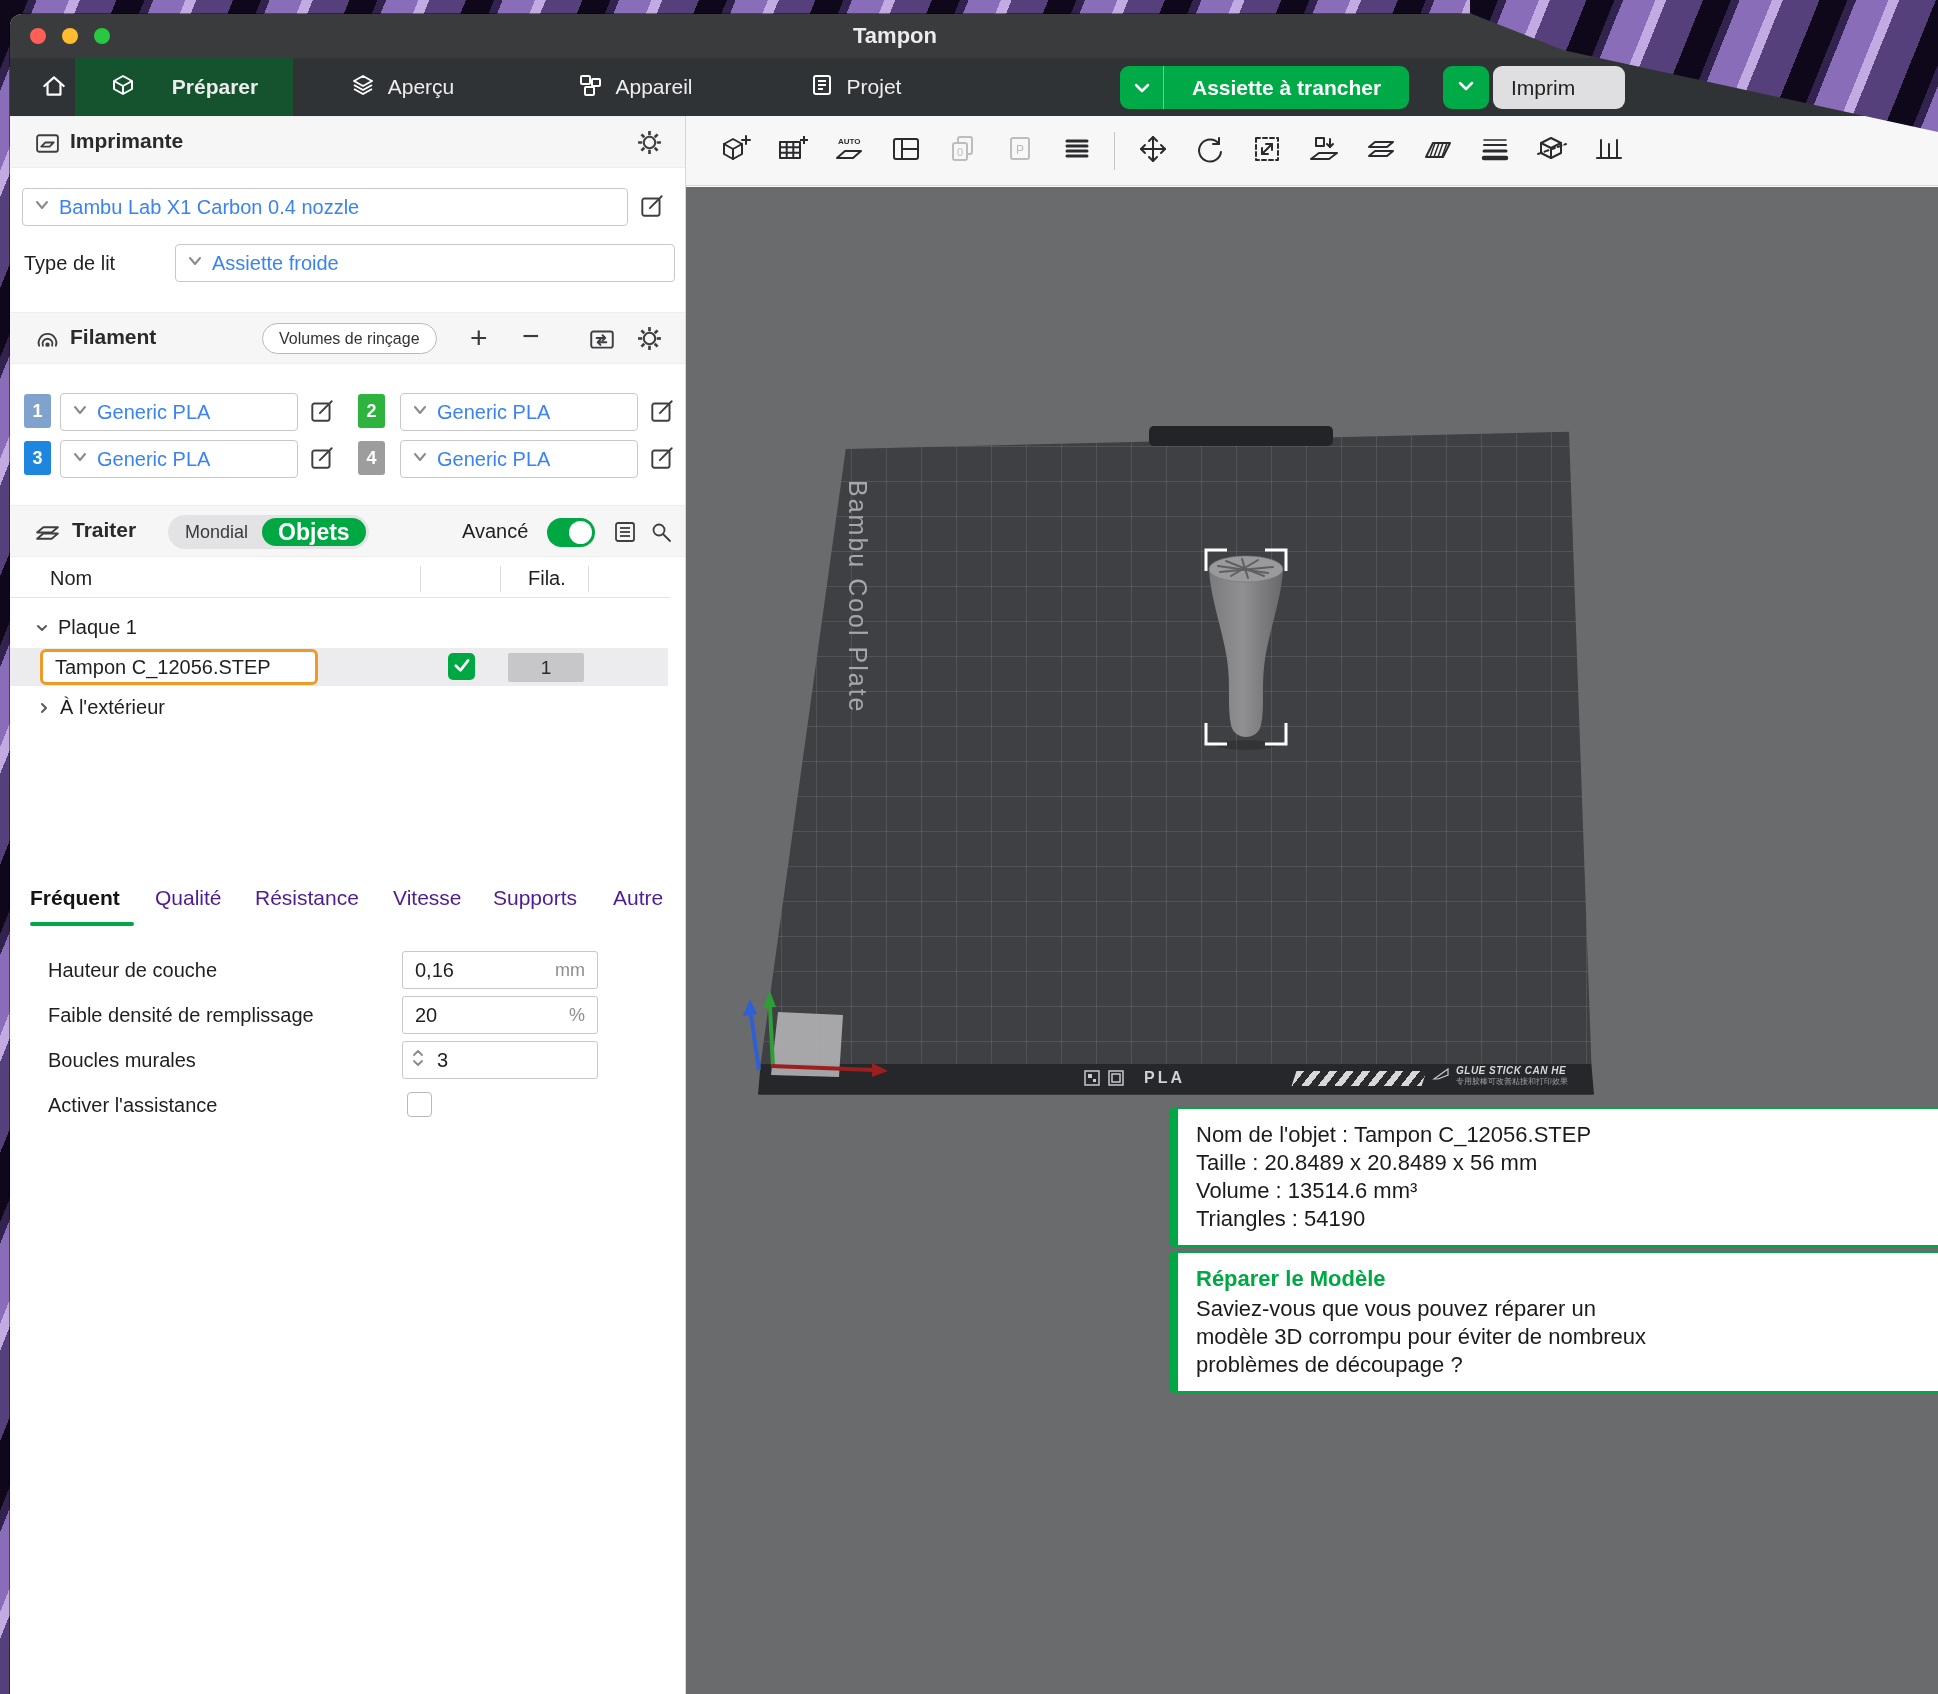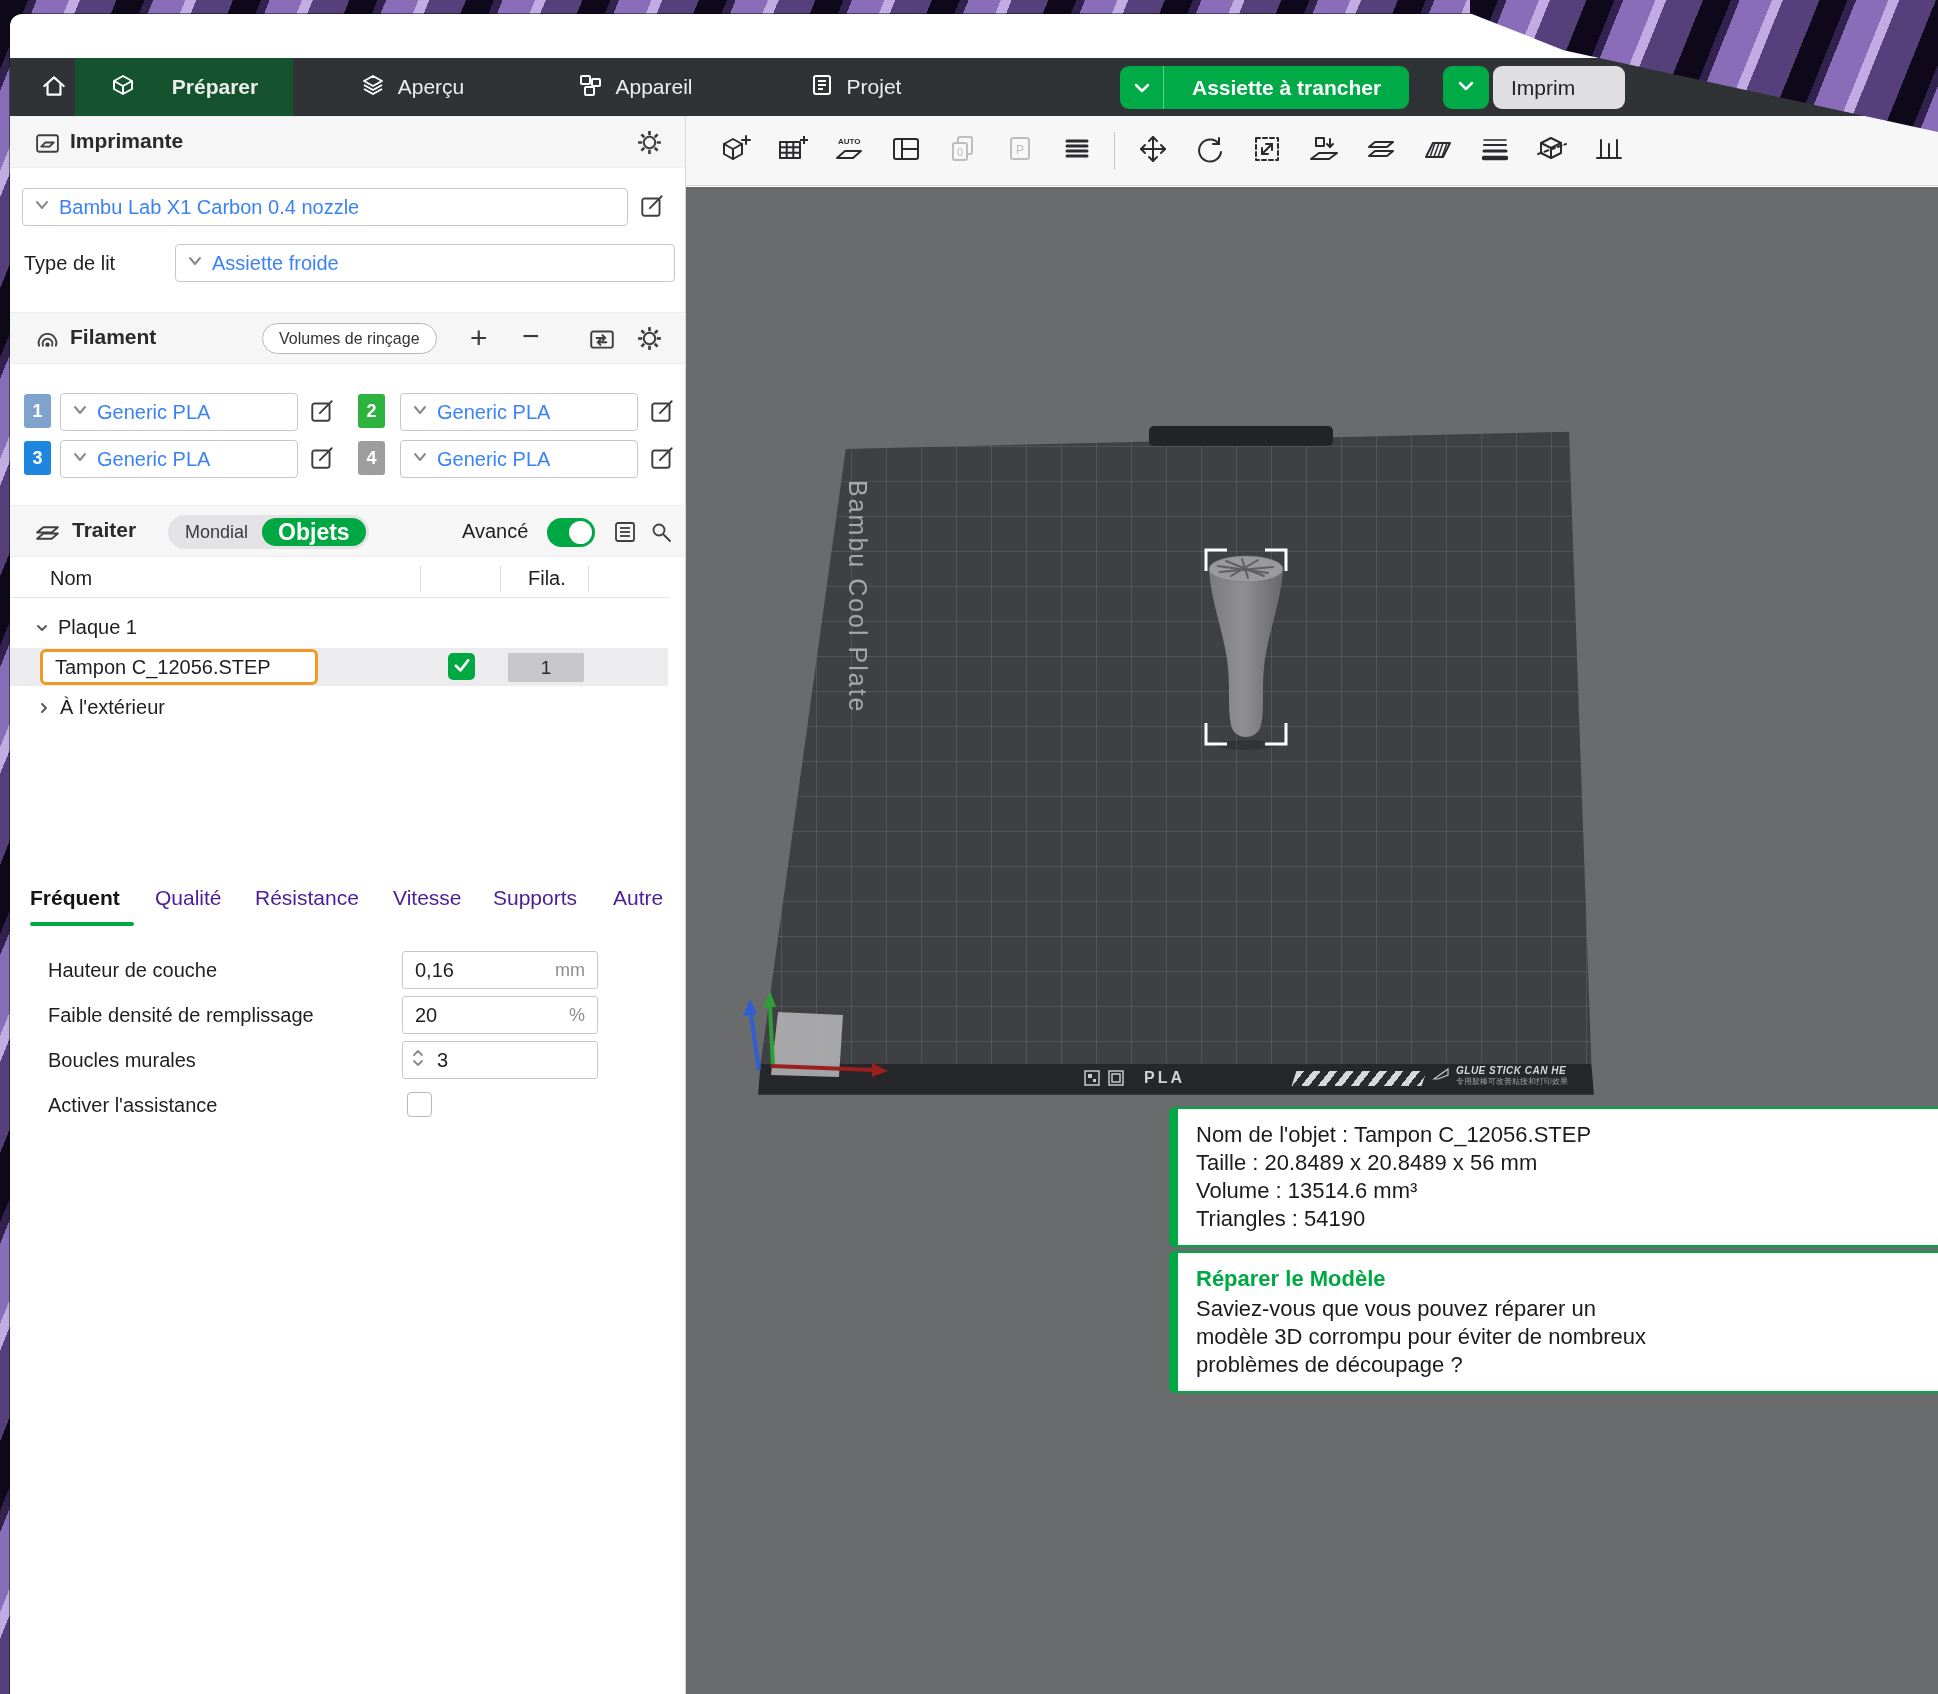--- a/index.html
+++ b/index.html
@@ -98,41 +98,47 @@
   .repair-title{color:#00a843;font-weight:bold;margin-bottom:2px;}
   .repair-panel div{white-space:nowrap;}
 </style>
 </head>
 <body>
 
 <div class="desktop">
 
   <div class="win">
 
+    <div class="titlebar">
+      <button class="tl red"></button>
+      <button class="tl yellow"></button>
+      <button class="tl green"></button>
+      <div class="win-title">Tampon</div>
+    </div>
 
     <div class="navbar">
       <button class="nav-home">
         <span>
           <svg width="28" height="28" viewBox="0 0 26 26" fill="none" stroke="#fff" stroke-width="2" stroke-linecap="round" stroke-linejoin="round">
               <path d="M4 13 L13 5 L22 13"></path>
               <path d="M7 11 V21 H19 V11"></path>
             </svg>
         </span>
       </button>
       <button class="nav-tab active" style="left:65px;width:218px;">
         <span>
           <svg width="26" height="26" viewBox="0 0 26 26" fill="none" stroke="#fff" stroke-width="2" stroke-linejoin="round">
               <polygon points="13,4 22,9 22,17 13,22 4,17 4,9"></polygon>
               <polyline points="4,9 13,14 22,9"></polyline>
               <line x1="13" y1="14" x2="13" y2="22"></line>
             </svg>
         </span>
         <span>Préparer</span>
       </button>
-      <button class="nav-tab" style="left:332px;width:140px;">
+      <button class="nav-tab" style="left:322px;width:140px;">
         <span>
           <svg width="26" height="26" viewBox="0 0 26 26" fill="none" stroke="#fff" stroke-width="2" stroke-linejoin="round">
               <polygon points="13,4 22,9 13,14 4,9"></polygon>
               <polyline points="4,13 13,18 22,13"></polyline>
               <polyline points="4,17 13,22 22,17"></polyline>
             </svg>
         </span>
         <span>Aperçu</span>
       </button>
       <button class="nav-tab" style="left:545px;width:160px;">

